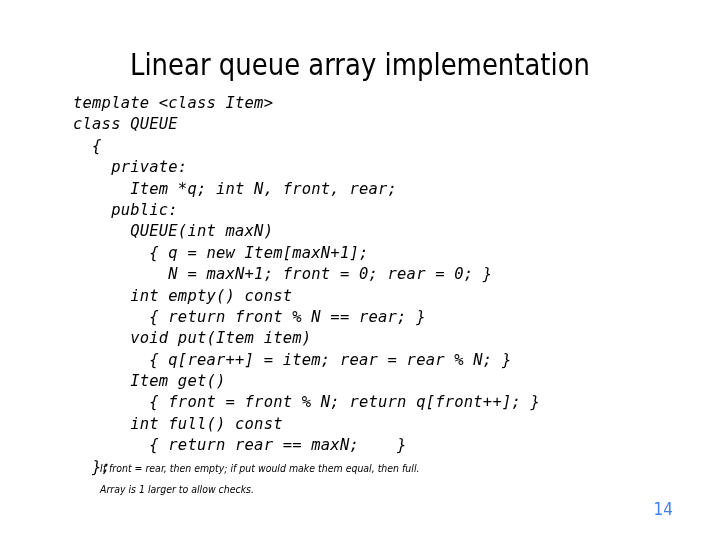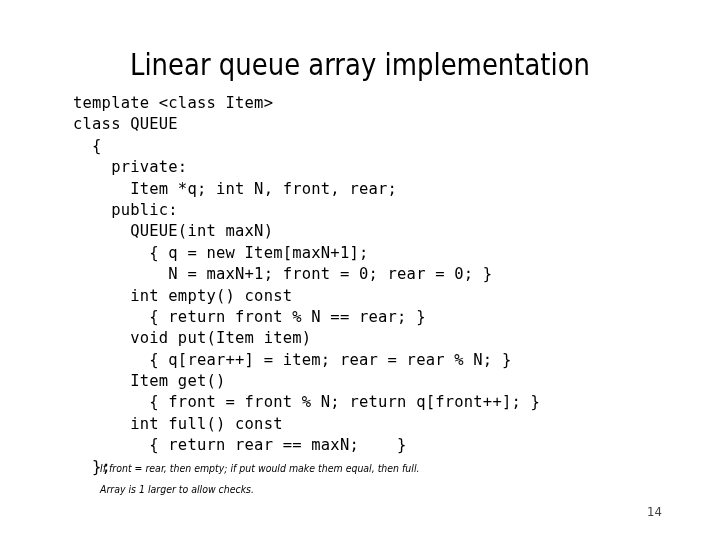--- a/index.html
+++ b/index.html
@@ -56,20 +56,21 @@
     color: #000000;
     white-space: pre;
     letter-spacing: 0.2px;
     font-weight: 400;
     tab-size: 4;
   }
   .code-line {
     display: block;
     height: 21.4px;
     white-space: pre;
+    font-style: italic;
   }
 
   
   .notes {
     position: absolute;
     left: 100px;
     top: 458px;
     width: 560px;
     font-family: "DejaVu Sans Condensed", "Liberation Sans Narrow", "Liberation Sans", sans-serif;
     font-style: italic;
@@ -81,25 +82,25 @@
   .note-line {
     display: block;
     white-space: nowrap;
     transform: scaleX(0.95);
     transform-origin: left center;
   }
 
   
   .page-number {
     position: absolute;
-    right: 48px;
+    right: 37px;
     bottom: 21px;
     font-family: "DejaVu Sans Condensed", "Liberation Sans Narrow", "Liberation Sans", sans-serif;
-    font-size: 13px;
-    color: #404040;
+    font-size: 17px;
+    color: #3b82f6;
     text-align: right;
     white-space: nowrap;
   }
 </style>
 </head>
 <body>
 
 <div class="slide">
 
   <h1 class="slide-title">Linear queue array implementation</h1>

